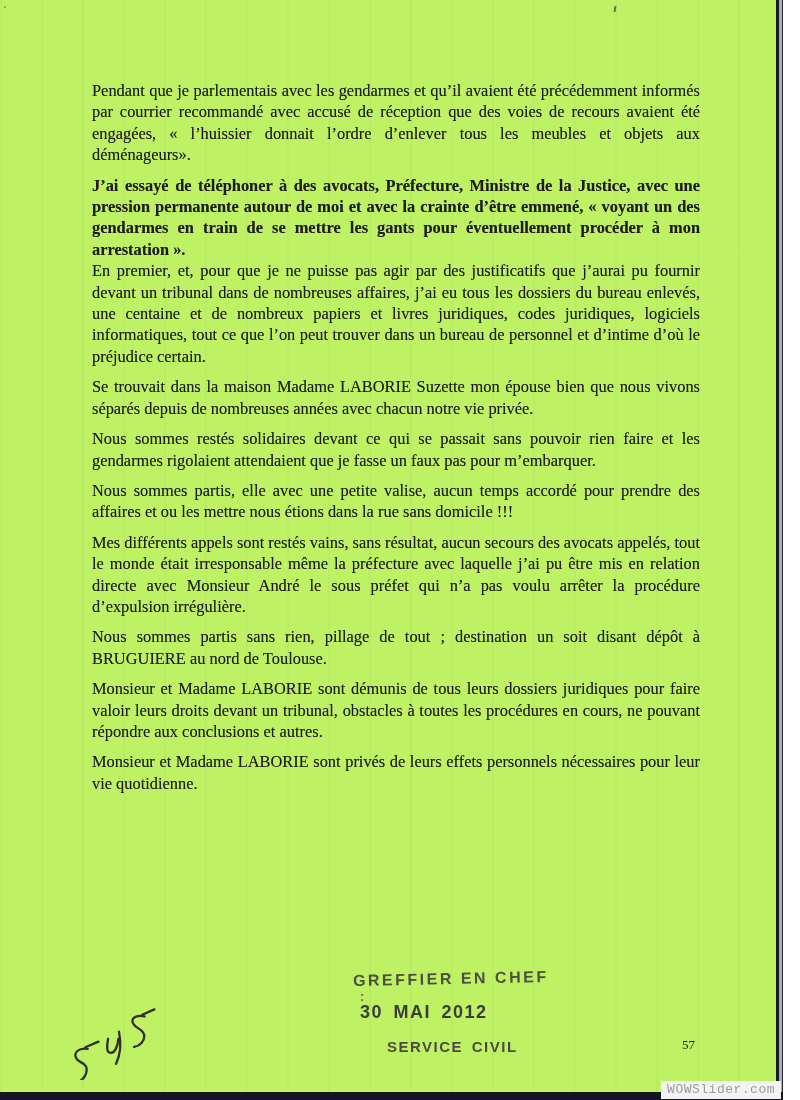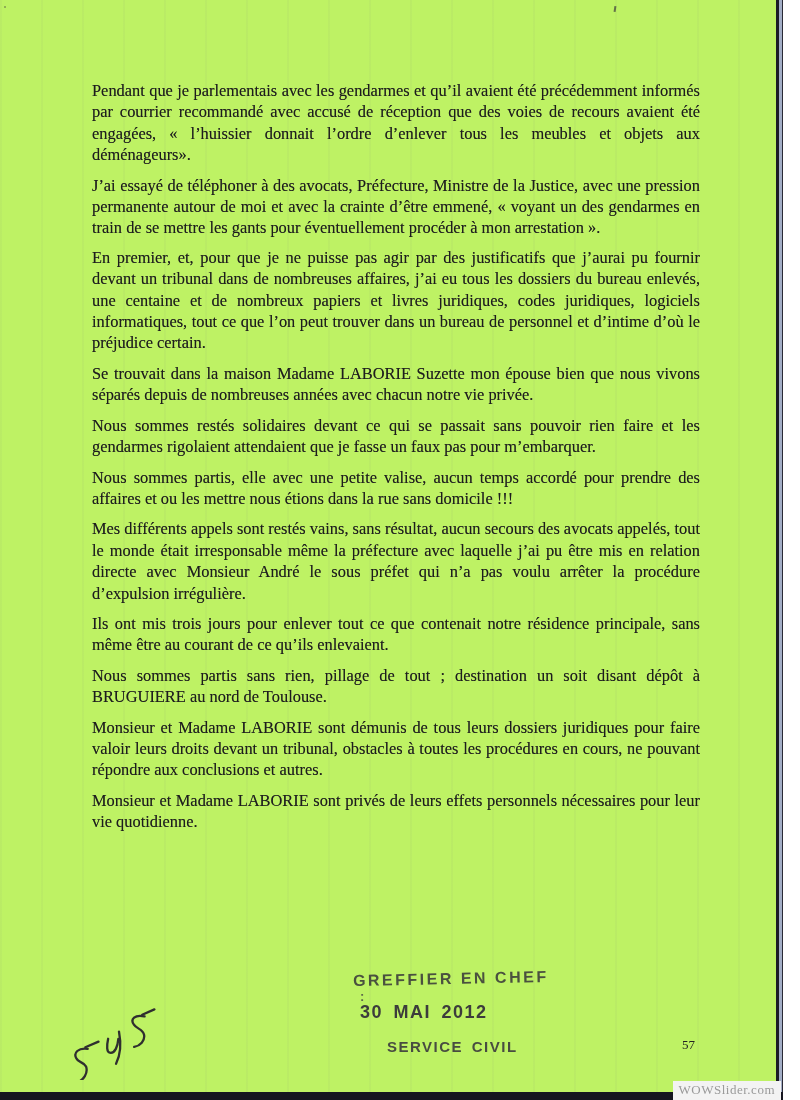--- a/index.html
+++ b/index.html
@@ -18,21 +18,21 @@
     pointer-events:none;
   }
   .textcol{
     position:absolute;left:92px;top:80px;width:608px;
     color:#1d1d1d;
     font-size:16.4px;line-height:21.4px;
     text-align:justify;
     text-shadow:0 0 .5px rgba(45,45,45,.55);
   }
   .textcol p{margin:0 0 9px 0;}
-  .textcol p.tight{margin-bottom:8px;}
+  .textcol p.tight{margin-bottom:0;font-weight:bold;}
   .stamp{
     position:absolute;
     font-family:"Liberation Sans","DejaVu Sans",sans-serif;
     font-weight:bold;
     white-space:nowrap;
   }
   .stamp-greffier{
     left:353px;top:970px;
     font-size:16px;letter-spacing:2.5px;
     color:rgba(58,58,58,.88);
@@ -56,21 +56,21 @@
     position:absolute;left:682px;top:1037px;
     font-size:13px;color:#222;
   }
   .handwritten{
     position:absolute;left:58px;top:1008px;
   }
   .watermark{
     position:absolute;right:2px;top:1081px;
     background:#f3f3f3;
     color:#9a9a9a;
-    font-family:Liberation Serif, serif;
+    font-family:Liberation Mono, monospace;
     font-size:13px;letter-spacing:.5px;
     padding:1px 6px 2px 6px;
     z-index:3;
   }
   .bottom-bar{
     position:absolute;left:0;bottom:0;width:800px;height:8px;
     background:#15151f;z-index:2;
   }
   .right-border{
     position:absolute;top:0;right:0;width:7px;height:1100px;
@@ -87,21 +87,20 @@
 <div class="page">
 
   <div class="textcol" id="textcol">
       <p>Pendant que je parlementais avec les gendarmes et qu’il avaient été précédemment informés par courrier recommandé avec accusé de réception  que des voies de recours avaient été engagées, « l’huissier donnait l’ordre d’enlever tous les meubles  et objets  aux déménageurs».</p>
       <p class="tight">J’ai essayé de téléphoner à des avocats, Préfecture, Ministre de la Justice, avec une pression permanente autour de moi et avec la crainte d’être emmené, « voyant un des gendarmes en train de se mettre les gants pour éventuellement procéder à mon arrestation ».</p>
       <p>En premier, et, pour que je ne puisse pas agir par des justificatifs que j’aurai pu fournir devant un tribunal dans de nombreuses affaires, j’ai eu tous les dossiers du bureau enlevés, une centaine et de nombreux papiers et livres juridiques, codes juridiques, logiciels informatiques, tout ce que l’on peut trouver dans un bureau de personnel et d’intime d’où le préjudice certain.</p>
       <p>Se trouvait dans la maison Madame LABORIE Suzette mon épouse bien que nous vivons séparés depuis de nombreuses  années avec chacun notre vie privée.</p>
       <p>Nous sommes restés solidaires devant ce qui se passait sans pouvoir rien faire et les gendarmes rigolaient attendaient que je fasse un faux pas pour m’embarquer.</p>
       <p>Nous sommes partis, elle avec une petite valise, aucun temps accordé pour prendre des affaires et ou les mettre nous étions dans la rue sans domicile !!!</p>
       <p>Mes différents appels sont restés vains, sans résultat, aucun secours des avocats appelés, tout le monde était irresponsable même la préfecture avec laquelle j’ai pu être mis en relation directe avec Monsieur André le sous préfet qui n’a pas voulu arrêter la procédure d’expulsion irrégulière.</p>
-      <p>Ils ont mis trois jours pour enlever tout ce que contenait notre résidence principale, sans même être au courant de ce qu’ils enlevaient.</p>
       <p>Nous sommes partis sans rien, pillage de tout ; destination un soit disant dépôt à BRUGUIERE au nord de Toulouse.</p>
       <p>Monsieur et Madame LABORIE sont démunis de tous leurs dossiers juridiques pour faire valoir leurs droits devant un tribunal, obstacles à toutes les procédures en cours, ne pouvant répondre aux conclusions et autres.</p>
       <p>Monsieur et Madame LABORIE sont privés de leurs effets personnels nécessaires pour leur vie quotidienne.</p>
     </div>
 
   <div class="stamp stamp-greffier">GREFFIER EN CHEF</div>
   <div class="stamp stamp-colon">:</div>
   <div class="stamp stamp-date">30 MAI 2012</div>
   <div class="stamp stamp-service">SERVICE CIVIL</div>
 

